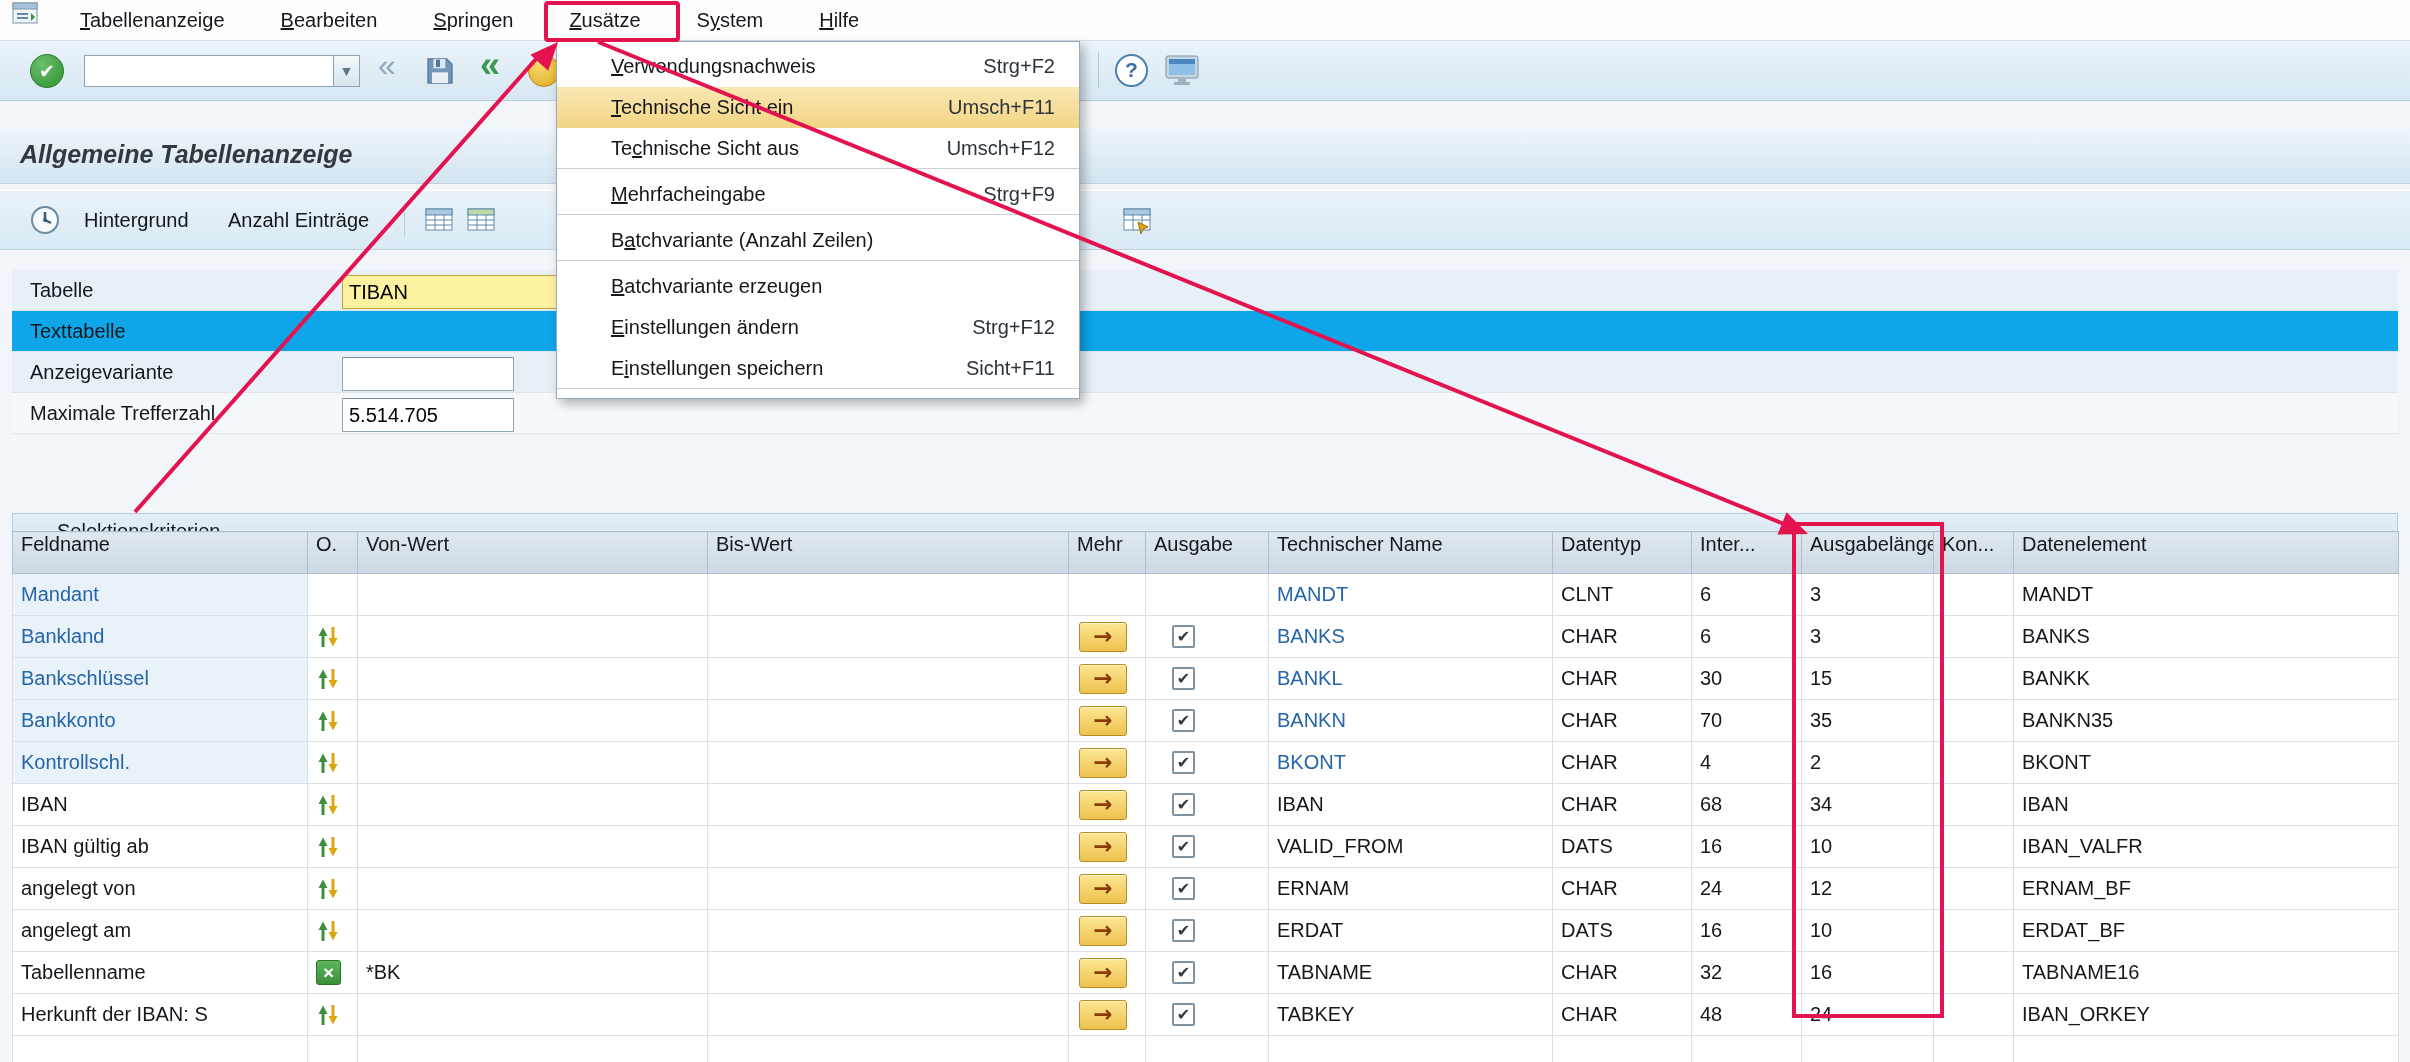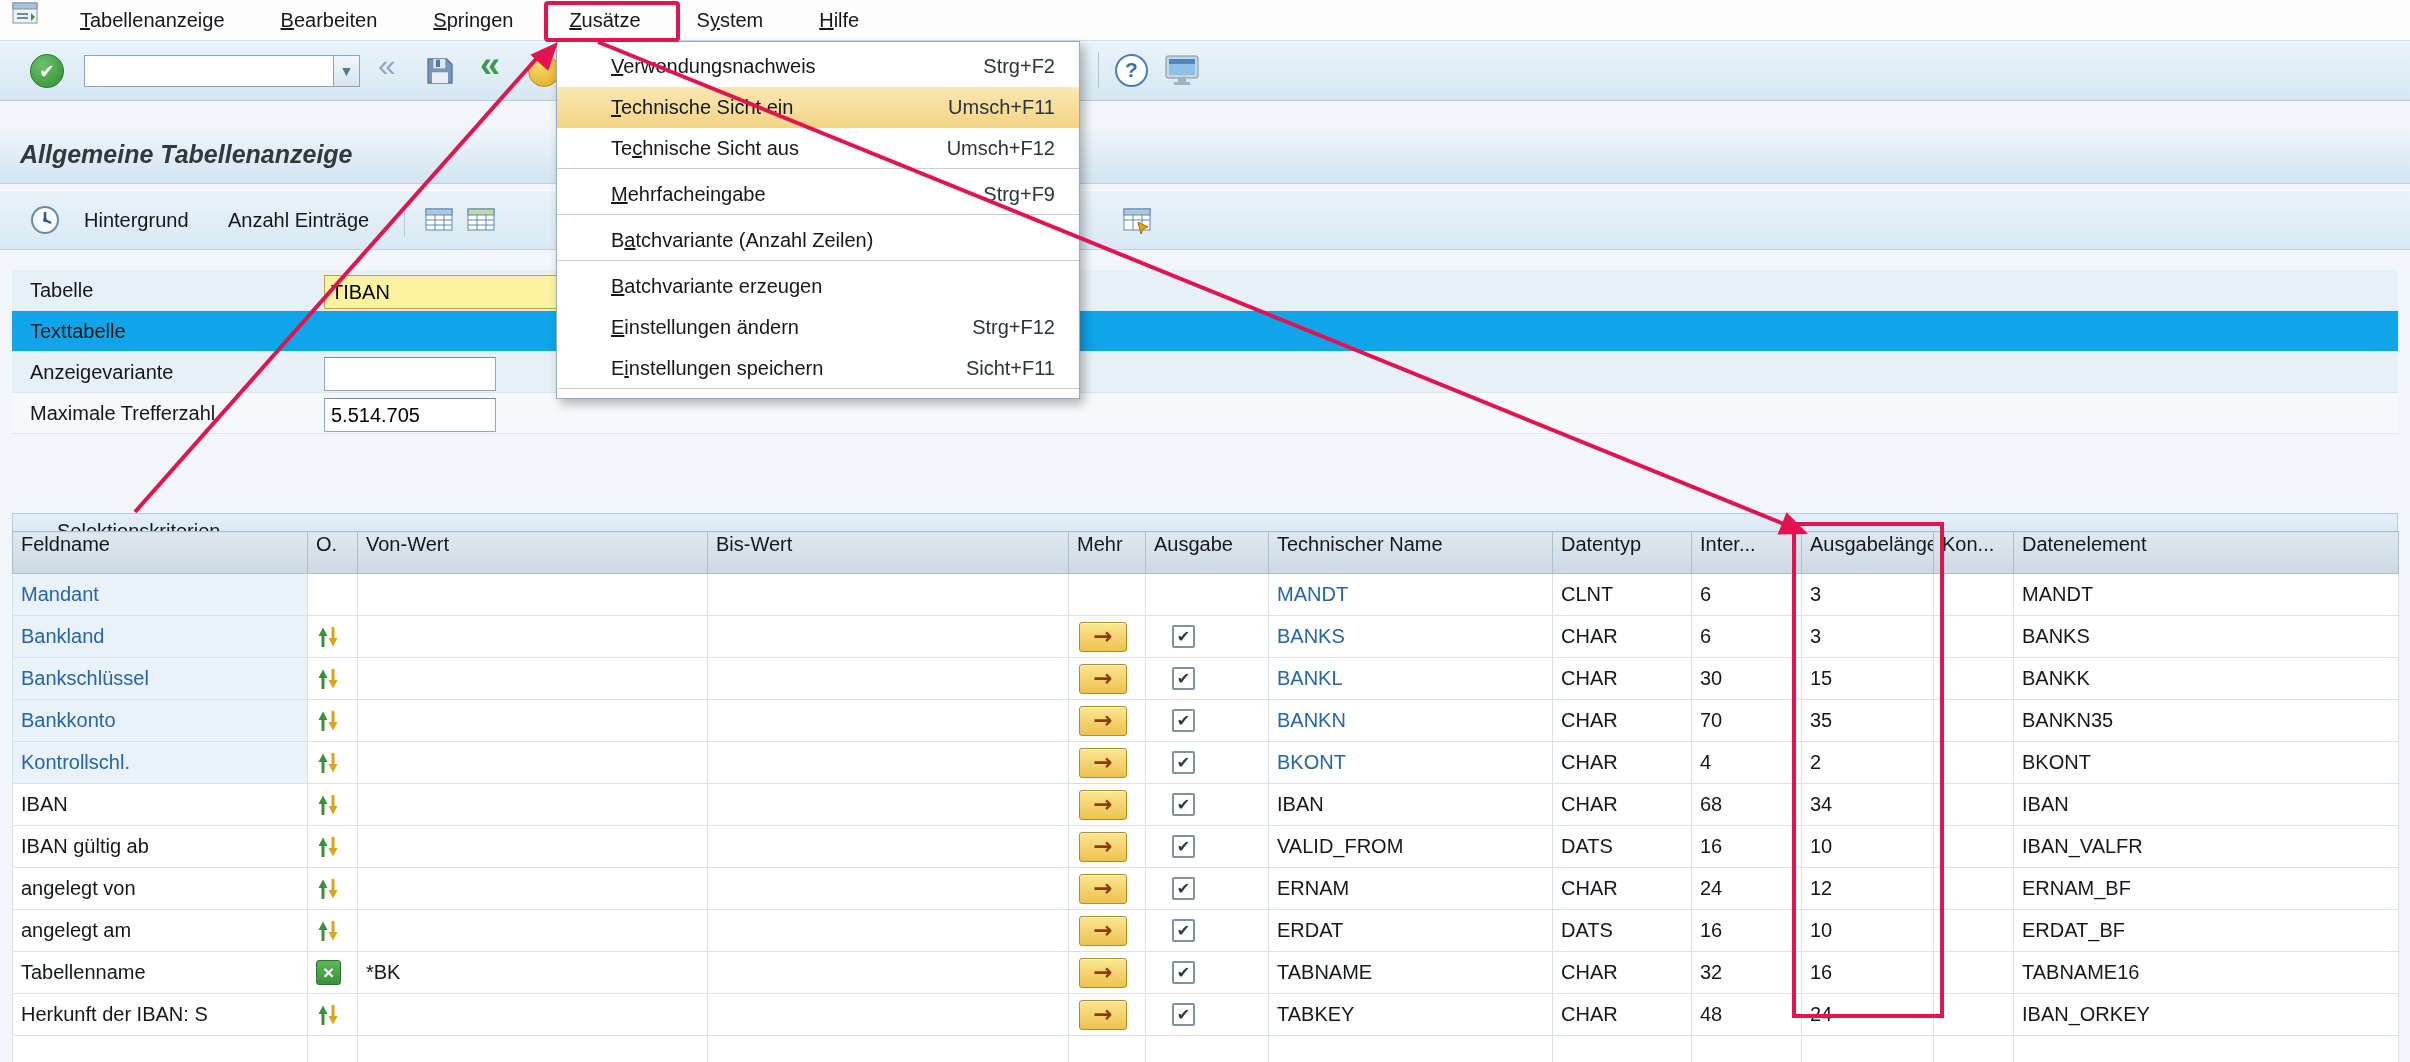--- a/index.html
+++ b/index.html
@@ -59,21 +59,21 @@
   .app-grid3 { position:absolute; left:1122px; top:15px; background:transparent; border:none; padding:0; display:flex; }
 
   
   .form-row { position:absolute; left:12px; width:2386px; height:41px;
               border-bottom:1px solid #dde7ef; display:flex; align-items:center; }
   .form > div:nth-of-type(1) { top:270px; background:#e8f0f7; }
   .form > div:nth-of-type(2) { top:311px; background:#0ea5e9; }
   .form > div:nth-of-type(3) { top:352px; background:#e8f0f7; }
   .form > div:nth-of-type(4) { top:393px; background:#f5f9fc; }
   .flabel { margin-left:18px; width:300px; font-size:20px; }
-  .fld { position:absolute; left:312px; top:5px; height:31px; width:172px; border:1px solid #93a7b7;
+  .fld { position:absolute; left:330px; top:5px; height:31px; width:172px; border:1px solid #93a7b7;
          border-top-color:#76909f; background:#fff; font:20px "Liberation Sans", sans-serif; padding:16px 6px; }
   .form-row[data-wide="true"] .fld { width:286px; }
   .form-row[data-hl="true"] .fld { background:#fdf2a0; border-color:#c0a23f; }
 
   .selband { position:absolute; left:12px; top:489px; width:2386px; height:36px;
              background:linear-gradient(#e4eef7,#d2e4f1); border:1px solid #b7cbda;
              display:flex; align-items:center;margin-top:24px; }
   .selband span { margin-left:44px; font-size:20px; }
 
   

